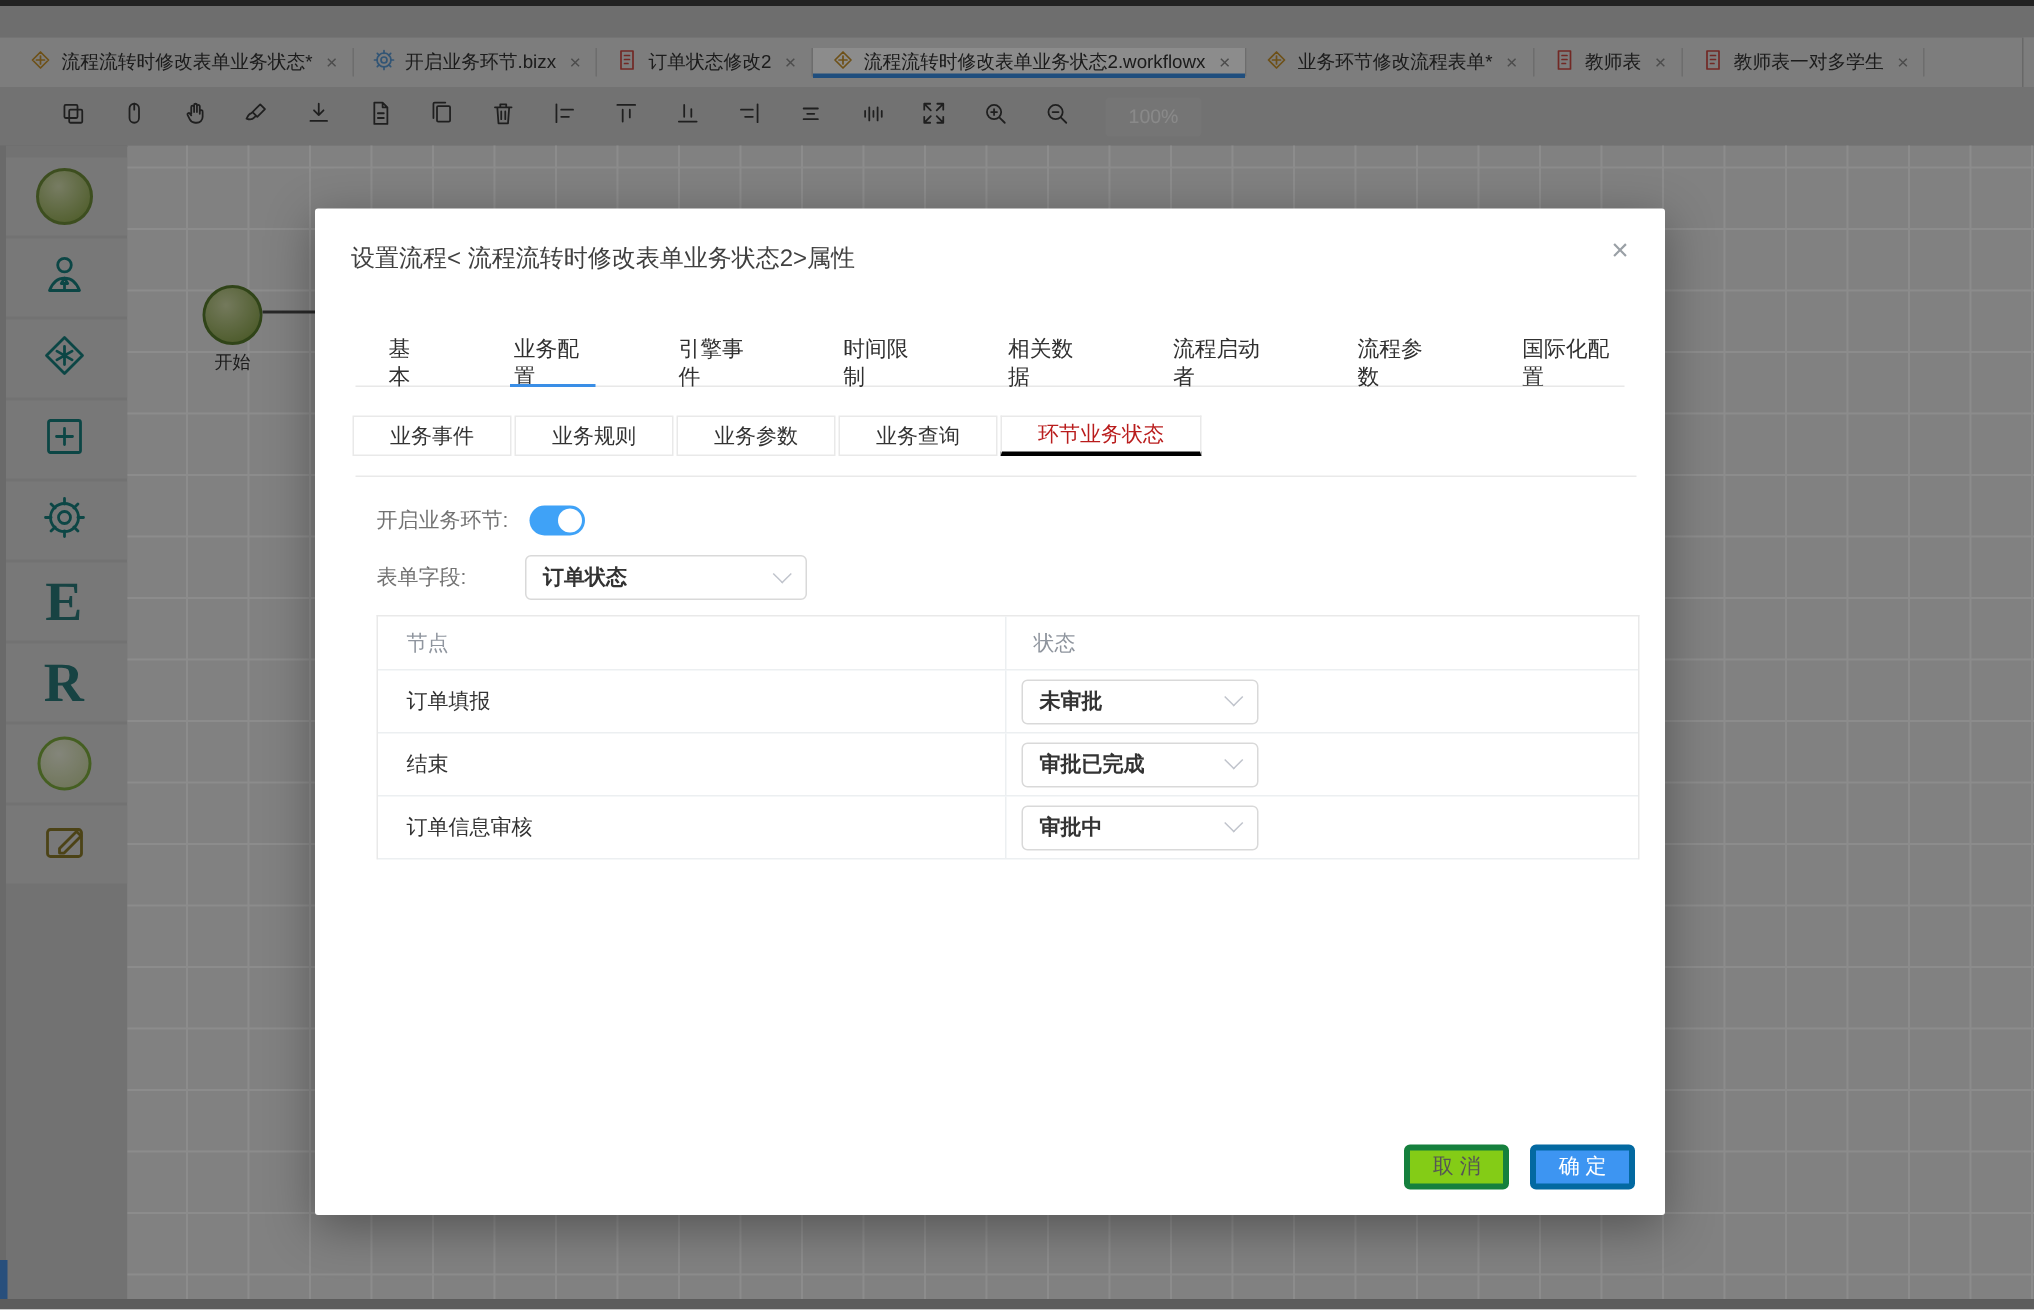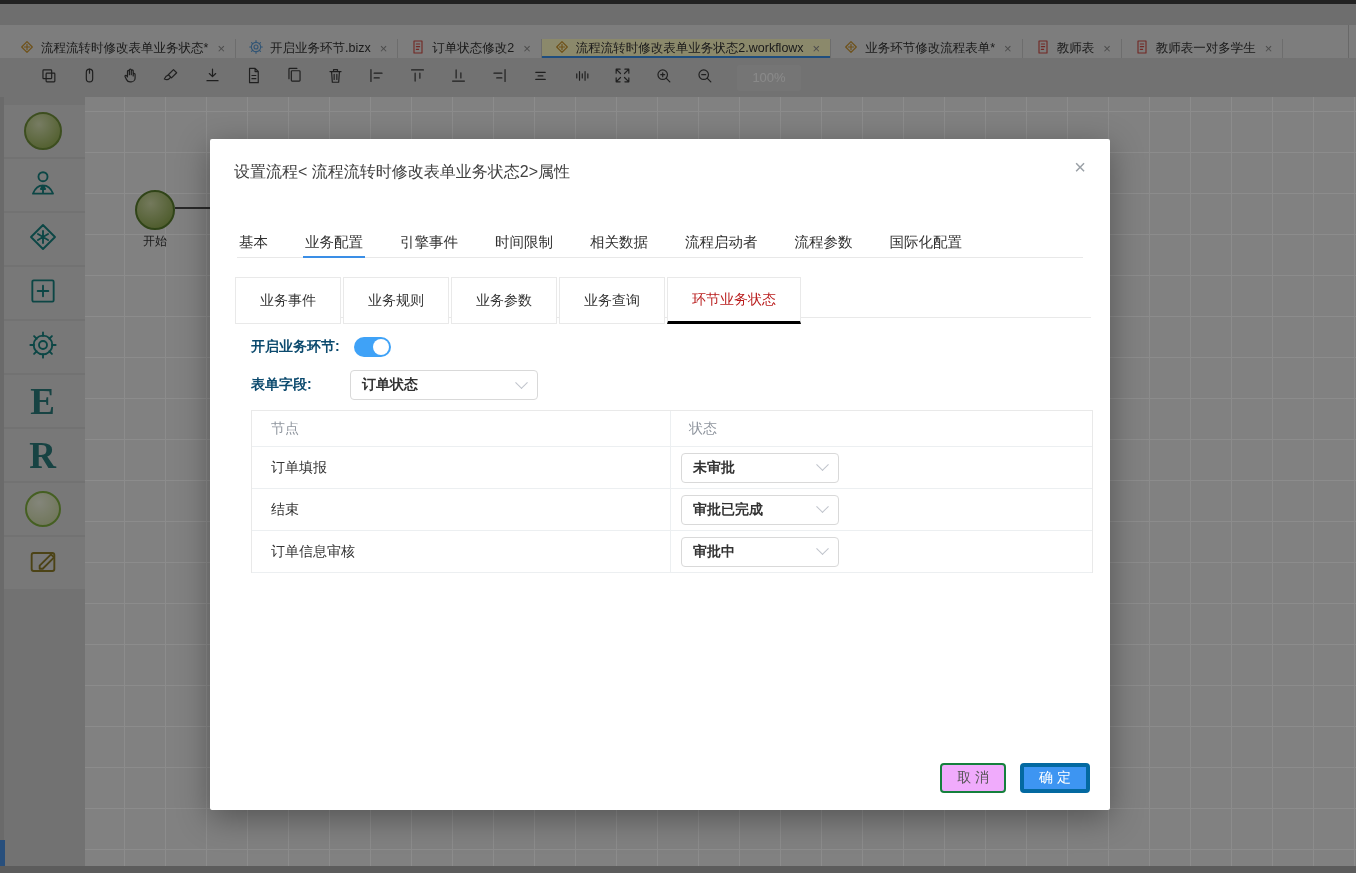--- a/index.html
+++ b/index.html
@@ -4,24 +4,24 @@
 <style>
   html,body{margin:0;padding:0;}
   body{
     width:1356px;height:873px;position:relative;overflow:hidden;
     font-family:"Liberation Sans","DejaVu Sans",sans-serif;
     background:#ececec;-webkit-font-smoothing:antialiased;
   }
   
   .topstrip{position:absolute;top:0;left:0;right:0;height:4px;background:#3e3e3e;}
   .headerbar{position:absolute;top:4px;left:0;right:0;height:21px;background:#c9c9c9;border-bottom:1px solid #bdbdbd;}
-  .tabbar{position:absolute;top:25px;left:0;right:0;height:33px;background:#e3e3e3;display:flex;align-items:flex-end;border-bottom:2px solid #c2410c;}
+  .tabbar{position:absolute;top:25px;left:0;right:0;height:33px;background:#e3e3e3;display:flex;align-items:center;border-bottom:2px solid #c2410c;}
   .tab-edge{width:6px;border-right:1px solid #c0c0c0;}
   .ftab{display:flex;align-items:center;gap:6px;padding:0 10px 0 12px;border-right:1px solid #c6c6c6;font-size:12.5px;color:#333;position:relative;white-space:nowrap;}
-  .ftab.active{background:#fef9c3;}
+  .ftab.active{background:#ffffff;}
   .ftab.active::after{content:"";position:absolute;left:0;right:0;bottom:-1px;height:3px;background:#3a8ee6;}
   .ftab .tclose{color:#8a8a8a;font-size:13px;margin-left:3px;}
   .ic{width:16px;height:16px;fill:none;stroke:currentColor;stroke-width:1.7;stroke-linecap:round;stroke-linejoin:round;flex:0 0 auto;}
   .c-wf{color:#c8922a;} .c-gear{color:#5b9bd5;} .c-doc{color:#cf4a43;}
   .tabbar-end{position:absolute;top:25px;right:0;width:7px;height:33px;border-left:1px solid #bdbdbd;background:#e3e3e3;}
   .toolbar{position:absolute;top:58px;left:0;right:0;height:39px;background:#cfcfcf;display:flex;align-items:center;padding-left:36px;border-bottom:1px solid #bdbdbd;}
   .tbtn{width:24px;height:24px;margin-right:17px;display:flex;align-items:center;justify-content:center;color:#3a3a3a;}
   .tbtn .ic{width:19px;height:19px;stroke-width:1.5;}
   .zoomchip{width:64px;height:26px;background:#d6d6d6;border-radius:3px;color:#fafafa;font-size:13px;display:flex;align-items:center;justify-content:center;margin-left:4px;}
   .sidebar{position:absolute;top:97px;left:0;bottom:7px;width:85px;background:#d0d0d0;padding-top:8px;box-sizing:border-box;}
@@ -39,46 +39,46 @@
   .edge{position:absolute;left:90px;top:110px;width:45px;height:2px;background:#4a4a4a;}
   .statusbar{position:absolute;left:0;right:0;bottom:0;height:7px;background:#a8a8a8;}
   .corner-accent{position:absolute;left:0;bottom:7px;width:5px;height:26px;background:#4a90e2;}
   .left-edge{position:absolute;left:0;top:97px;bottom:33px;width:4px;background:#c2c2c2;}
   
   .overlay{position:absolute;inset:0;background:rgba(0,0,0,0.45);}
   .modal{position:absolute;left:210px;top:139px;width:900px;height:671px;background:#fff;border-radius:2px;box-shadow:0 8px 32px rgba(0,0,0,.35);}
   .modal-title{position:absolute;left:24px;top:23px;font-size:16px;color:#404040;}
   .modal-close{position:absolute;right:18px;top:16px;font-size:20px;color:#9aa0a6;width:24px;height:24px;text-align:center;line-height:24px;cursor:pointer;}
   .dlg-tabs{position:absolute;left:27px;right:27px;top:88px;height:30px;display:flex;gap:33px;border-bottom:1px solid #e8e8e8;}
-  .dtab{font-size:14.5px;color:#303030;display:flex;align-items:center;position:relative;padding:0 2px;cursor:pointer;}
+  .dtab{font-size:14.5px;color:#303030;display:flex;align-items:center;position:relative;padding:0 2px;cursor:pointer;margin-left:20px;}
   .dtab.active::after{content:"";position:absolute;left:0;right:0;bottom:-1px;height:2px;background:#3a8ee6;}
   .subtabs-line{position:absolute;left:27px;right:19px;top:178px;height:1px;background:#e9e9e9;}
   .sub-tabs{position:absolute;left:25px;top:138px;display:flex;z-index:2;}
-  .stab{height:47px;box-sizing:border-box;padding:0 24px;margin-right:2px;border:1px solid #e9e9e9;background:#fff;display:flex;align-items:center;font-size:14px;color:#333;cursor:pointer;}
+  .stab{height:27px;box-sizing:border-box;padding:0 24px;margin-right:2px;border:1px solid #e9e9e9;background:#fff;display:flex;align-items:center;font-size:14px;color:#333;cursor:pointer;}
   .stab.active{color:#b91c1c;border-bottom:3px solid #000000;}
   .panel{position:absolute;left:41px;top:197px;right:19px;}
   .toggle-row{display:flex;align-items:center;height:21px;}
-  .form-label{font-size:14px;color:#0c4a6e;font-weight:bold;}
+  .form-label{font-size:14px;color:#737373;}
   .toggle{width:37px;height:20px;border-radius:10px;background:#3fa2f7;position:relative;margin-left:14px;cursor:pointer;}
   .toggle-knob{position:absolute;right:2px;top:2px;width:16px;height:16px;border-radius:50%;background:#fff;}
   .field-row{display:flex;align-items:center;margin-top:13px;}
   .field-row .form-label{width:99px;}
   .select{height:30px;box-sizing:border-box;border:1px solid #d9d9d9;border-radius:4px;background:#fff;display:flex;align-items:center;justify-content:space-between;padding:0 11px;font-size:14px;color:#333;cursor:pointer;font-weight:bold;}
   .sel-field{width:188px;}
   .chev{width:8px;height:8px;border-right:1.5px solid #c0c4cc;border-bottom:1.5px solid #c0c4cc;transform:rotate(45deg) translate(-2px,-2px);}
   .ntable{margin-top:10px;width:840px;border:1px solid #e9e9e9;border-bottom:none;font-size:14px;}
   .trow{display:flex;align-items:center;border-bottom:1px solid #eceff1;}
   .trow.head{height:35px;color:#8f959e;}
   .trow.body{height:41px;color:#333;}
   .tc1{width:419px;box-sizing:border-box;padding-left:19px;align-self:stretch;display:flex;align-items:center;border-right:1px solid #eceff1;}
   .tc2{flex:1;box-sizing:border-box;padding-left:18px;display:flex;align-items:center;}
   .sel-status{width:158px;margin-left:-8px;}
   .footer{position:absolute;right:20px;bottom:17px;display:flex;gap:14px;}
   .btn{height:30px;box-sizing:border-box;padding:0 15px;border-radius:4px;font-size:14px;display:flex;align-items:center;cursor:pointer;}
-  .btn-cancel{background:#f0abfc;border:2px solid #15803d;color:#555;}
+  .btn-cancel{background:#84cc16;border:4px solid #15803d;color:#555;}
   .btn-confirm{background:#3d95f2;border:4px solid #0369a1;color:#fff;}
   .hidden-defs{position:absolute;width:0;height:0;overflow:hidden;}
 </style>
 </head>
 <body>
 
 <svg class="hidden-defs" xmlns="http://www.w3.org/2000/svg">
   <defs>
     <symbol id="i-workflow" viewBox="0 0 24 24">
         <path d="M12 4l8 8-8 8-8-8z M12 8v8 M8 12h8"></path>

